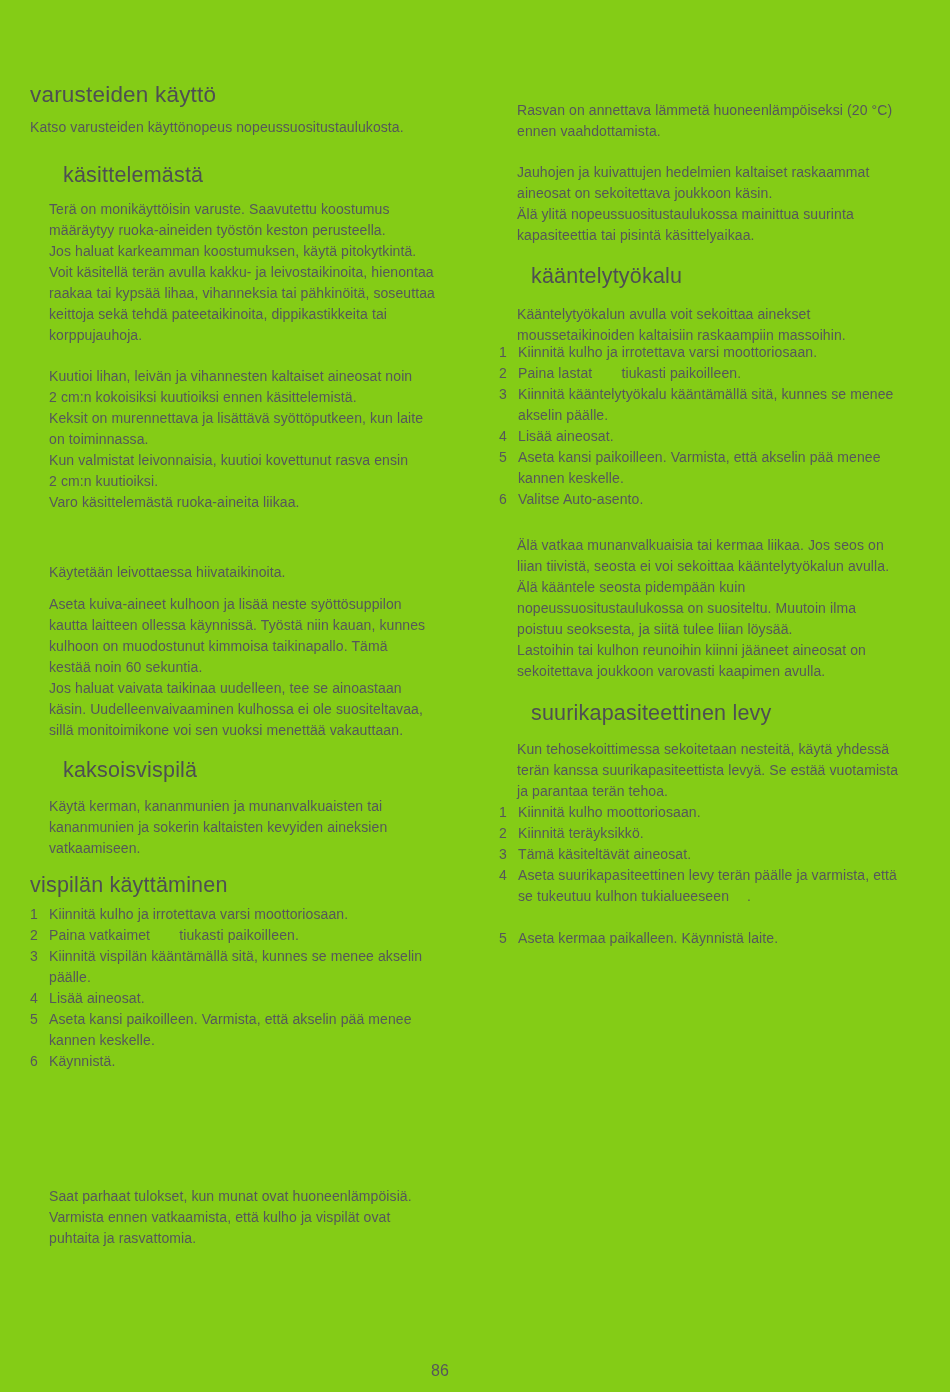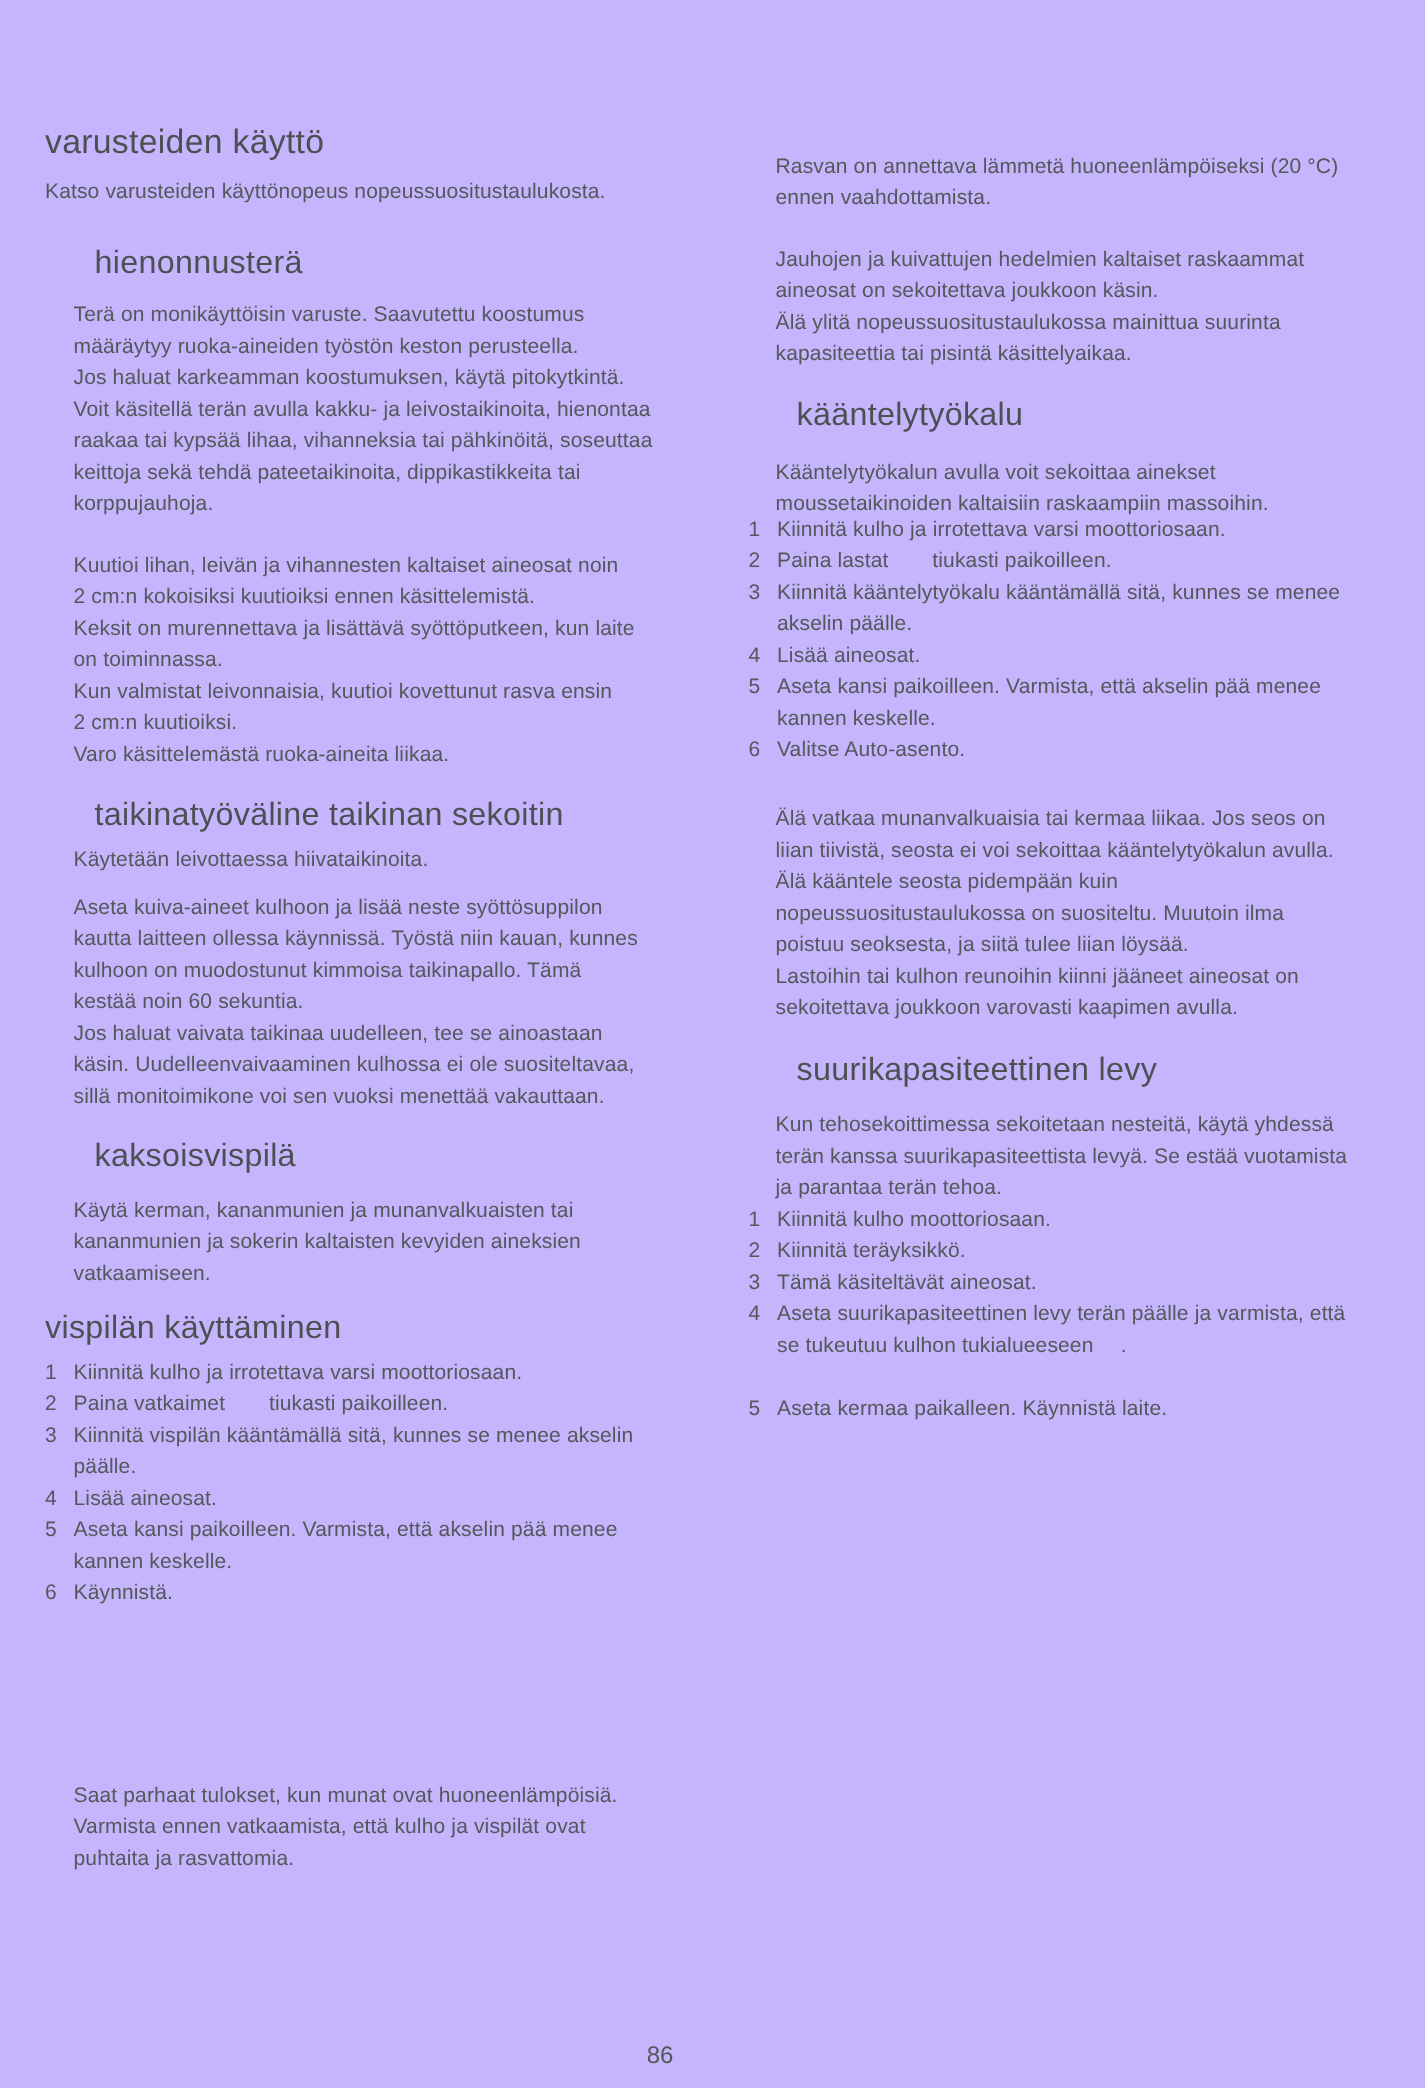--- a/index.html
+++ b/index.html
@@ -1,17 +1,17 @@
 <!DOCTYPE html>
 <html><head>
 <meta charset="utf-8">
 <style>
   html,body { margin:0; padding:0; background:#ffffff; }
   .page {
-    position:relative; width:950px; height:1392px; background:#c4b5fd;
+    position:relative; width:950px; height:1392px; background:#84cc16;
     font-family:"Liberation Sans", sans-serif; color:#56575b; overflow:hidden;
   }
   .h1 {
     position:absolute; margin:0; font-size:22.5px; line-height:26px;
     font-weight:400; color:#4e4f53; letter-spacing:0.2px;
   }
   .h2 {
     position:absolute; margin:0; font-size:21.5px; line-height:26px;
     font-weight:400; color:#4e4f53; letter-spacing:0.2px;
   }
@@ -31,37 +31,36 @@
 </style>
 </head>
 <body>
 
 <div class="page">
 
   <h1 class="h1" style="left:30px; top:82px;">varusteiden käyttö</h1>
 
   <p class="body" style="left:30px; top:117px;">Katso varusteiden käyttönopeus nopeussuositustaulukosta.</p>
 
-  <h2 class="h2" style="left:63px; top:162px;">hienonnusterä</h2>
+  <h2 class="h2" style="left:63px; top:162px;">käsittelemästä</h2>
   <p class="body" style="left:49px; top:199px;">Terä on monikäyttöisin varuste. Saavutettu koostumus
 määräytyy ruoka-aineiden työstön keston perusteella.
 Jos haluat karkeamman koostumuksen, käytä pitokytkintä.
 Voit käsitellä terän avulla kakku- ja leivostaikinoita, hienontaa
 raakaa tai kypsää lihaa, vihanneksia tai pähkinöitä, soseuttaa
 keittoja sekä tehdä pateetaikinoita, dippikastikkeita tai
 korppujauhoja.</p>
   <p class="body" style="left:49px; top:366px;">Kuutioi lihan, leivän ja vihannesten kaltaiset aineosat noin
 2 cm:n kokoisiksi kuutioiksi ennen käsittelemistä.
 Keksit on murennettava ja lisättävä syöttöputkeen, kun laite
 on toiminnassa.
 Kun valmistat leivonnaisia, kuutioi kovettunut rasva ensin
 2 cm:n kuutioiksi.
 Varo käsittelemästä ruoka-aineita liikaa.</p>
 
-  <h2 class="h2" style="left:63px; top:530px;">taikinatyöväline taikinan sekoitin</h2>
   <p class="body" style="left:49px; top:562px;">Käytetään leivottaessa hiivataikinoita.</p>
   <p class="body" style="left:49px; top:594px;">Aseta kuiva-aineet kulhoon ja lisää neste syöttösuppilon
 kautta laitteen ollessa käynnissä. Työstä niin kauan, kunnes
 kulhoon on muodostunut kimmoisa taikinapallo. Tämä
 kestää noin 60 sekuntia.
 Jos haluat vaivata taikinaa uudelleen, tee se ainoastaan
 käsin. Uudelleenvaivaaminen kulhossa ei ole suositeltavaa,
 sillä monitoimikone voi sen vuoksi menettää vakauttaan.</p>
 
   <h2 class="h2" style="left:63px; top:757px;">kaksoisvispilä</h2>

